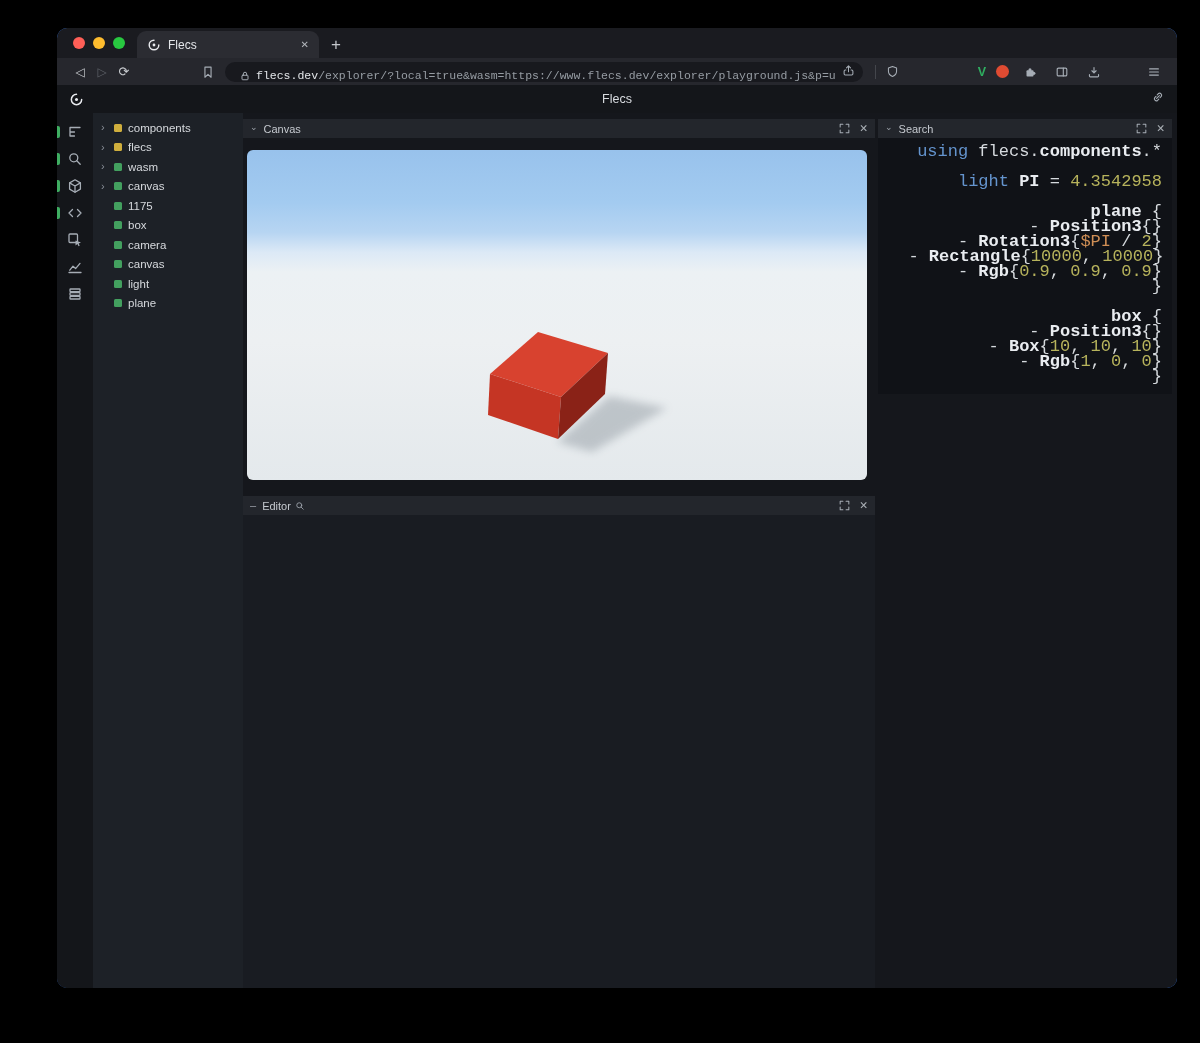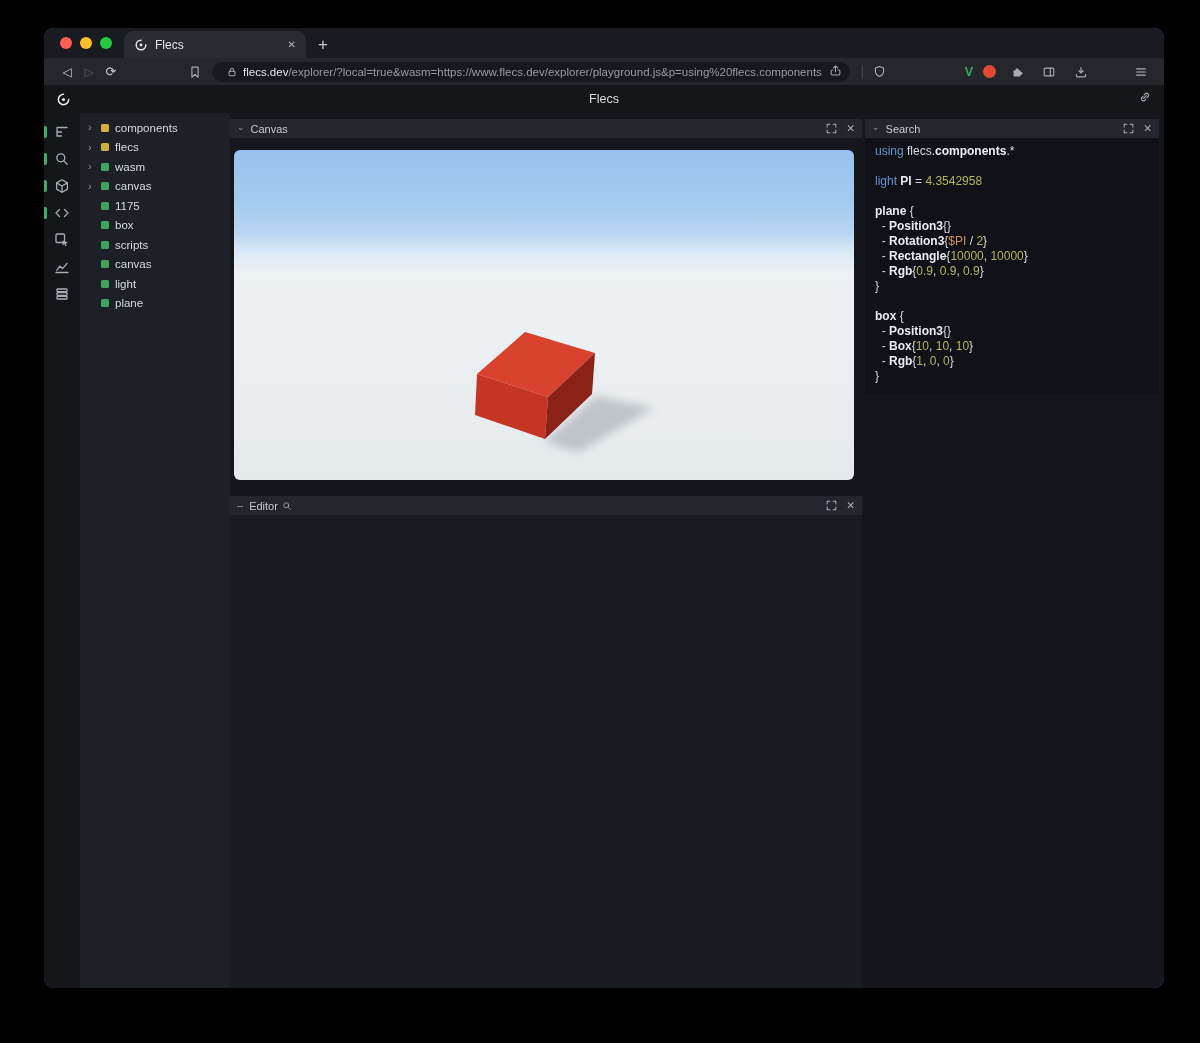--- a/index.html
+++ b/index.html
@@ -1,37 +1,37 @@
 <!DOCTYPE html>
 <html><head>
 <meta charset="utf-8">
 <style>
   * { margin:0; padding:0; box-sizing:border-box; }
   html,body { width:1200px; height:1043px; background:#000; font-family:"Liberation Sans", sans-serif; overflow:hidden; }
   .screen { position:relative; width:1200px; height:1043px; background:#000; }
 
-  .window { position:absolute; left:44px; top:28px; width:1120px; height:960px;
+  .window { position:absolute; left:57px; top:28px; width:1120px; height:960px;
     border-radius:10px; overflow:hidden; background:#3b82f6; box-shadow:0 12px 40px rgba(0,0,0,.7); }
 
   
   .tabstrip { height:30px; background:#1a1b20; display:flex; align-items:flex-end; }
   .traffic { display:flex; gap:8px; align-items:center; height:30px; padding:0 12px 0 16px; }
   .tl { width:12px; height:12px; border-radius:50%; }
   .tab { width:182px; height:27px; background:#2b2c32; border-radius:9px 9px 0 0; display:flex; align-items:center; gap:7px; padding:0 8px 0 10px; }
   .tab-title { font-size:12px; color:#e3e5e9; flex:1; }
   .tab-close { color:#b3b7bc; font-size:10px; line-height:1; padding:2px; }
   .newtab { color:#c4c7cc; font-size:17px; line-height:1; margin:0 0 5px 12px; }
 
   .toolbar { height:27px; background:#26272d; display:flex; align-items:center; padding:0 12px; }
   .navbtn { width:22px; text-align:center; font-size:12px; color:#c9ccd0; }
   .navbtn.dim { color:#5d6167; }
   .reload { font-size:13px; }
   .tb-spacer1 { width:62px; }
   .tb-icon { width:22px; display:flex; justify-content:center; align-items:center; }
-  .urlbar { flex:1; height:20px; background:#18191e; border-radius:10px; display:flex; align-items:center; padding:0 8px 0 9px; margin:0 6px 0 6px; overflow:hidden; }
+  .urlbar { flex:1; height:20px; background:#18191e; border-radius:10px; display:flex; align-items:flex-end; padding:0 8px 0 9px; margin:0 6px 0 6px; overflow:hidden;font-family:Liberation Mono, monospace; }
   .url-domain { font-size:11.5px; color:#e2e5e8; white-space:nowrap; }
   .url-path { font-size:11.5px; color:#969ca3; white-space:nowrap; overflow:hidden; text-overflow:clip; flex:1; }
   .url-share { margin-left:6px; flex:none; }
   .tb-divider { width:1px; height:14px; background:#44464c; margin:0 6px; }
   .tb-spacer2 { width:74px; }
   .ext-group { display:flex; align-items:center; gap:10px; }
   .vimium { font-size:12.5px; font-weight:bold; }
   .orange-dot { width:13px; height:13px; border-radius:50%; }
   .menu-gap { width:18px; }
 
@@ -68,21 +68,21 @@
   .ph-close { color:#aab0b6; font-size:10.5px; line-height:1; }
 
   .canvas-body { padding:12px 6px 16px 4px; }
   .viewport { width:620px; height:330px; border-radius:6px; overflow:hidden;
     background:linear-gradient(180deg,#98c2ec 0%,#a3cbf0 16%,#b7d5f2 25%,#dcE9f6 31%,#ecf1f4 37%,#edf0f2 58%,#e4e9ec 100%); }
   .viewport svg { display:block; width:620px; height:330px; }
 
   .search-body { flex:1; background:#191c22; }
 
   .editor-code { background:#101217; padding:6px 10px 10px 10px; }
-  .code-line { white-space:pre; font-family:Liberation Sans, sans-serif; font-size:12px; line-height:15px; height:15px; }
+  .code-line { white-space:pre; font-family:Liberation Mono, monospace; font-size:17px; line-height:15px; height:15px;text-align:right; }
   .tok-kw   { color:#6494ce; }
   .tok-plain{ color:#d6dade; }
   .tok-name { color:#e9ecf0; font-weight:bold; }
   .tok-num  { color:#b7b35c; }
   .tok-var  { color:#cf8e55; }
 </style>
 </head>
 <body>
 
 <div class="screen">
@@ -259,21 +259,21 @@
               <span class="tree-label">1175</span>
             </div>
             <div class="tree-row">
               <span class="tree-arrow"></span>
               <span class="tree-square" style="background: rgb(67, 160, 95);"></span>
               <span class="tree-label">box</span>
             </div>
             <div class="tree-row">
               <span class="tree-arrow"></span>
               <span class="tree-square" style="background: rgb(67, 160, 95);"></span>
-              <span class="tree-label">scripts</span>
+              <span class="tree-label">camera</span>
             </div>
             <div class="tree-row">
               <span class="tree-arrow"></span>
               <span class="tree-square" style="background: rgb(67, 160, 95);"></span>
               <span class="tree-label">canvas</span>
             </div>
             <div class="tree-row">
               <span class="tree-arrow"></span>
               <span class="tree-square" style="background: rgb(67, 160, 95);"></span>
               <span class="tree-label">light</span>

